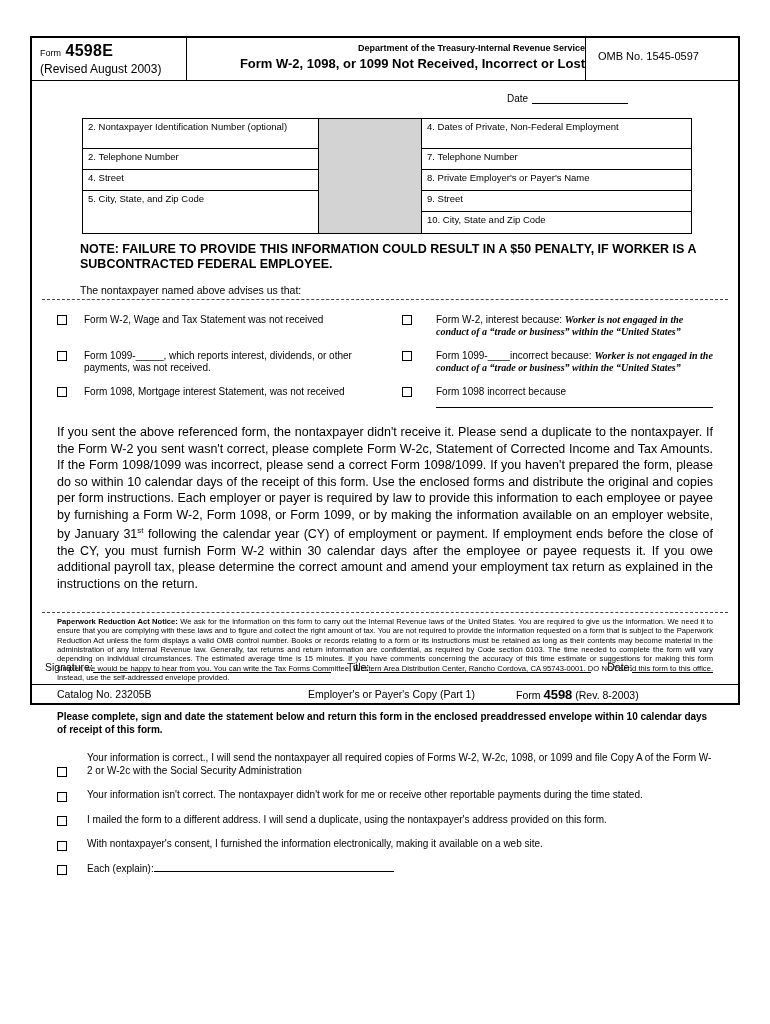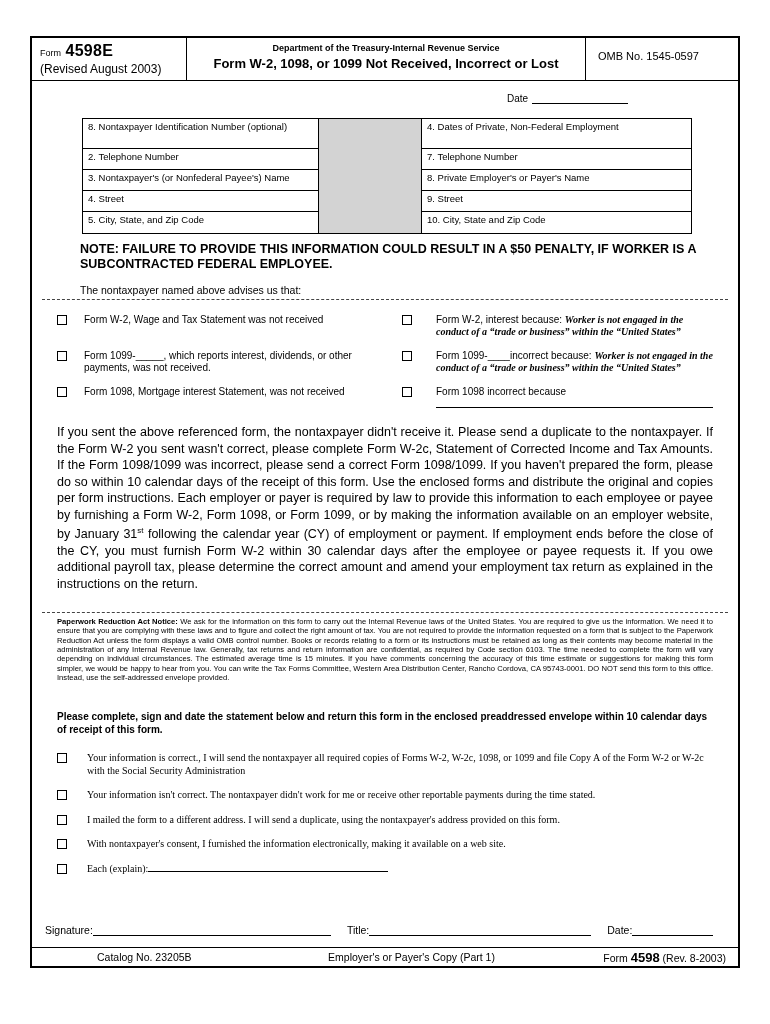--- a/index.html
+++ b/index.html
@@ -2,31 +2,31 @@
 <html><head>
 <meta charset="utf-8">
 <style>
   * { margin:0; padding:0; box-sizing:border-box; }
   html, body { background:#ffffff; }
   body {
     width:770px; height:1024px; position:relative;
     font-family:"Liberation Sans", sans-serif; color:#000;
   }
   .sheet {
-    position:absolute; left:30px; top:36px; width:710px; height:932px;
+    position:absolute; left:30px; top:36px; width:710px; height:669px;
     border:2px solid #000; background:#fff;
   }
 
   
   .form-header { display:flex; border-bottom:1.5px solid #000; height:43px; }
   .h-left  { width:155px; border-right:1.5px solid #000; padding:4px 8px 2px; }
   .h-form-word { font-size:9px; }
   .h-form-num  { font-size:16px; font-weight:bold; letter-spacing:.3px; }
   .h-revision  { font-size:12px; margin-top:2px; }
-  .h-center { flex:1; border-right:1.5px solid #000; text-align:center; padding-top:5px; }
+  .h-center { flex:1; border-right:1.5px solid #000; text-align:right; padding-top:5px; }
   .h-dept  { font-size:9px; font-weight:bold; }
   .h-title { font-size:13px; font-weight:bold; margin-top:3px; }
   .h-right { width:152px; font-size:11px; padding:12px 12px 0 12px; }
 
   
   .date-row { margin:10px 0 0 475px; font-size:10px; height:13px; display:flex; align-items:flex-end; }
   .blank-line { display:inline-block; border-bottom:1px solid #000; height:11px; }
   .date-row .blank-line { width:96px; margin-left:4px; }
 
   
@@ -62,38 +62,38 @@
   .body-par sup { font-size:8px; vertical-align:super; }
 
   
   .sep2 { border-top:1px dashed #444; margin:20px 10px 0 10px; height:0; }
   .paperwork { margin:4px 25px 0 25px; font-size:7.6px; line-height:9.3px; text-align:justify; }
   .pw-title { font-weight:bold; }
 
   
   .return-instruction { margin:28px 25px 0 25px; font-size:10px; font-weight:bold; line-height:13px; }
   .closing { margin:16px 25px 0 25px; }
-  .closing .cb-item { display:flex; align-items:flex-start; margin-bottom:12px;font-family:Liberation Serif, serif; }
+  .closing .cb-item { display:flex; align-items:flex-end; margin-bottom:12px; }
   .closing .cb-text { margin-left:20px; font-size:10px; line-height:12.5px; flex:1; }
   .other-line { display:inline-block; border-bottom:1px solid #000; width:240px; height:9px; }
 
   
   .signature-row { position:absolute; left:13px; right:25px; bottom:30px; display:flex; align-items:flex-end; font-size:10.5px; }
   .sig-label { white-space:nowrap; }
   .sig-line { border-bottom:1px solid #000; height:12px; display:inline-block; }
   .sig-line.sig   { width:238px; margin-right:16px; }
   .sig-line.title { width:222px; margin-right:16px; }
   .sig-line.date  { flex:1; }
   .footer {
     position:absolute; left:0; right:0; bottom:0; height:19px;
-    border-top:1.5px solid #000; display:flex; align-items:center; font-size:10.5px;padding-left:40px;
+    border-top:1.5px solid #000; display:flex; align-items:center; font-size:10.5px;
   }
   .f-left   { margin-left:25px; width:210px; }
   .f-center { flex:1; text-align:center; }
-  .f-right  { width:210px; text-align:right; margin-right:12px; }
+  .f-right  { width:210px; text-align:left; margin-right:12px; }
   .f-num { font-size:13px; font-weight:bold; }
 </style>
 </head>
 <body>
 
 <div class="sheet">
 
   <div class="form-header">
     <div class="h-left">
       <div>
@@ -109,23 +109,22 @@
     <div class="h-right">OMB No. 1545-0597</div>
   </div>
 
   <div class="date-row">
     <span>Date</span>
     <span class="blank-line"></span>
   </div>
 
   <div class="fields-table">
     <div class="ft-col ft-left">
-      <div class="ft-cell tall">8.  Nontaxpayer Identification Number (optional)</div>
+      <div class="ft-cell tall">2.  Nontaxpayer Identification Number (optional)</div>
       <div class="ft-cell">2.  Telephone Number</div>
-      <div class="ft-cell">3.  Nontaxpayer's (or Nonfederal Payee's) Name</div>
       <div class="ft-cell">4.  Street</div>
       <div class="ft-cell">5.  City, State, and Zip Code</div>
     </div>
     <div class="ft-mid"></div>
     <div class="ft-col ft-right">
       <div class="ft-cell tall">4.  Dates of Private, Non-Federal Employment</div>
       <div class="ft-cell">7.  Telephone Number</div>
       <div class="ft-cell">8.  Private Employer's or Payer's Name</div>
       <div class="ft-cell">9.  Street</div>
       <div class="ft-cell">10.  City, State and Zip Code</div>

